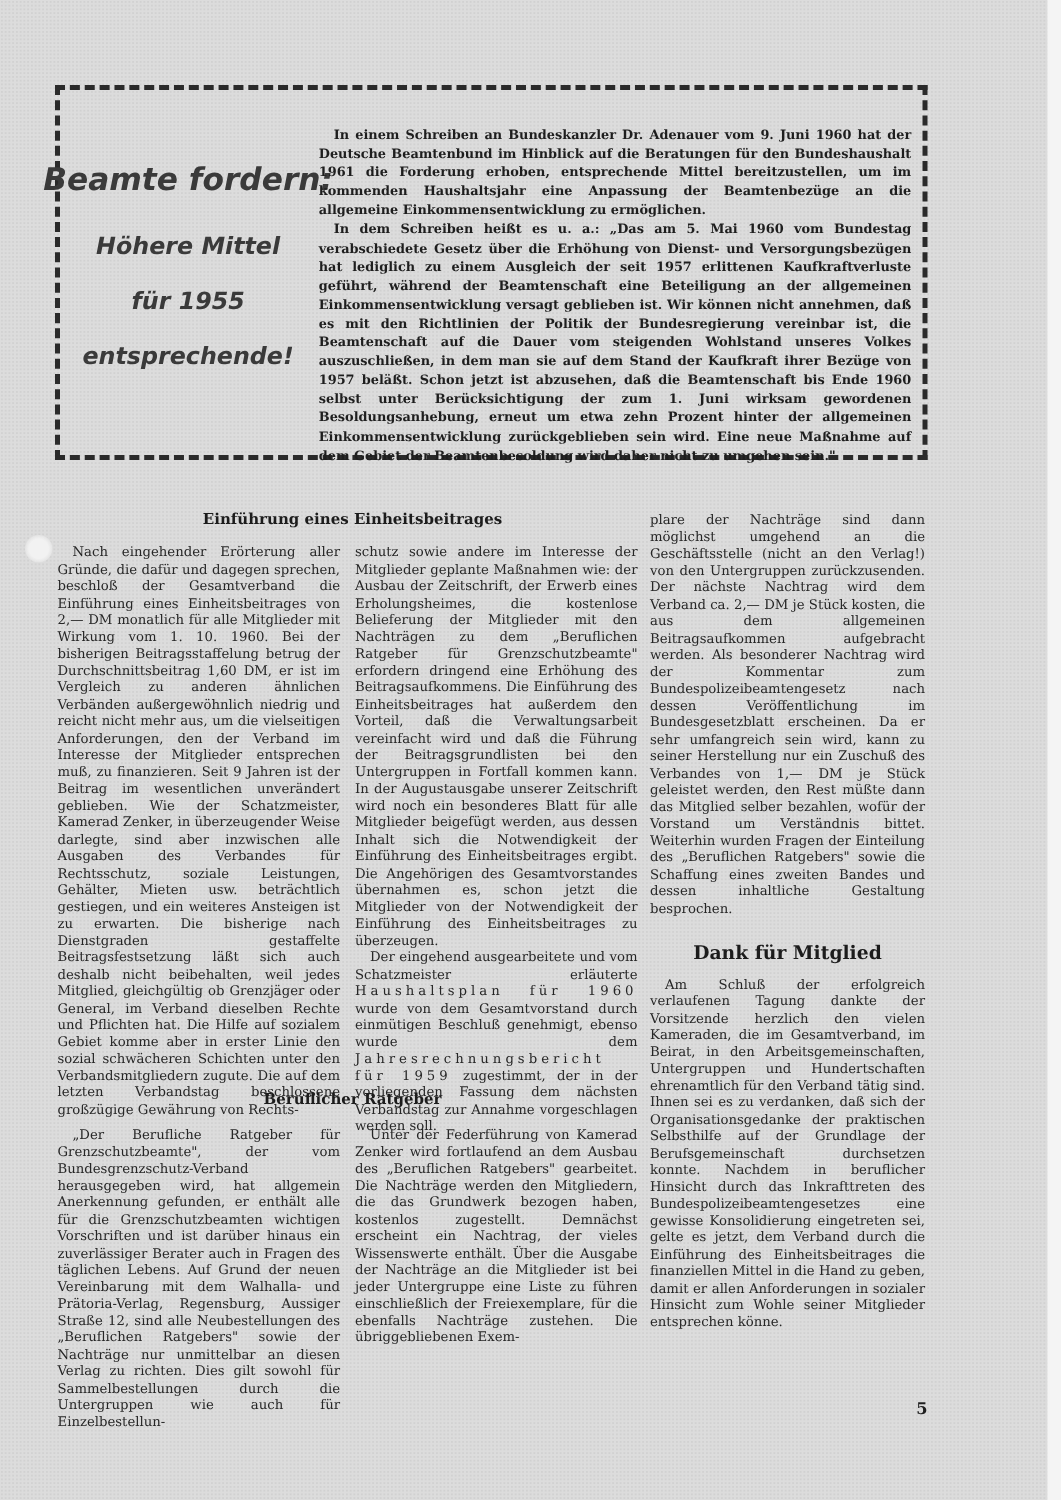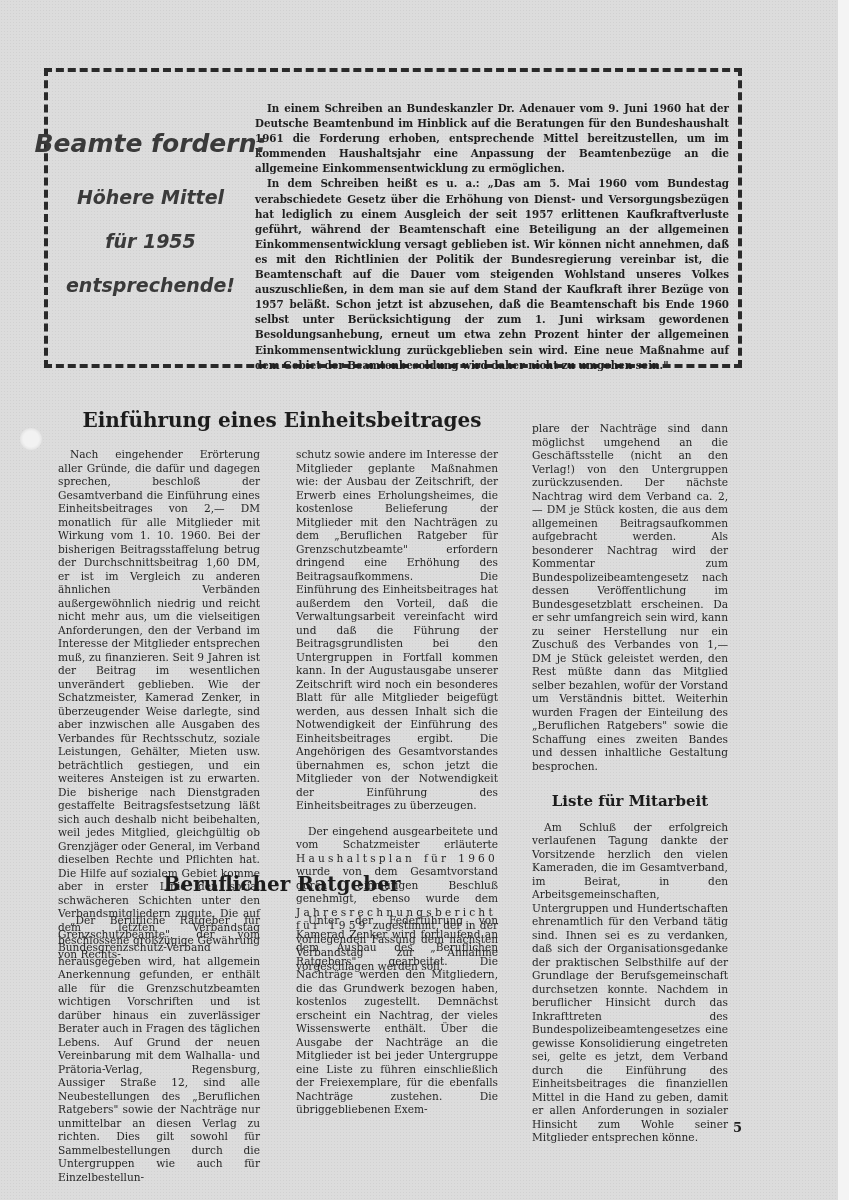--- a/index.html
+++ b/index.html
@@ -37,24 +37,24 @@
     position: absolute; left: 207px; top: 10px; width: 474px;
     font-size: 10.3px; line-height: 15.1px; font-weight: bold; text-align: justify;
     hyphens: manual;
     margin-top: 19px;
   }
   .box-text p { margin: 0; text-indent: 12px; }
   .col {
     position: absolute; font-size: 10.6px; line-height: 13.5px; text-align: justify;
     color: #262626;
   }
-  .col p { margin: 12px; text-indent: 12px; }
+  .col p { margin: 0; text-indent: 12px; }
   .col p.noindent { text-indent: 0; }
   .section-title {
-    position: absolute; font-weight: bold; font-size: 20px; text-align: center; color: #1c1c1c;
+    position: absolute; font-weight: bold; font-size: 12px; text-align: center; color: #1c1c1c;
     white-space: nowrap;
   }
   .inline-title { font-weight: bold; font-size: 15px; text-align: center; margin: 22px 0 12px 0; text-indent: 0; color: #1c1c1c; }
   .spaced { letter-spacing: 3.2px; }
   .page-number { position: absolute; left: 733px; top: 1120px; font-size: 13px; font-weight: bold; }
 </style>
 </head>
 <body>
 
 <div class="page">
@@ -89,19 +89,19 @@
   <div class="col" style="left:46px; top:902px; width:226px;">
     <p>„Der Berufliche Ratgeber für Grenzschutzbeamte", der vom Bundesgrenzschutz-Verband herausgegeben wird, hat allgemein Anerkennung gefunden, er enthält alle für die Grenzschutzbeamten wichtigen Vorschriften und ist darüber hinaus ein zuverlässiger Berater auch in Fragen des täglichen Lebens. Auf Grund der neuen Vereinbarung mit dem Walhalla- und Prätoria-Verlag, Regensburg, Aussiger Straße 12, sind alle Neubestellungen des „Beruflichen Ratgebers" sowie der Nachträge nur unmittelbar an diesen Verlag zu richten. Dies gilt sowohl für Sammelbestellungen durch die Untergruppen wie auch für Einzelbestellun-</p>
   </div>
 
   <div class="col" style="left:284px; top:902px; width:226px;">
     <p>Unter der Federführung von Kamerad Zenker wird fortlaufend an dem Ausbau des „Beruflichen Ratgebers" gearbeitet. Die Nachträge werden den Mitgliedern, die das Grundwerk bezogen haben, kostenlos zugestellt. Demnächst erscheint ein Nachtrag, der vieles Wissenswerte enthält. Über die Ausgabe der Nachträge an die Mitglieder ist bei jeder Untergruppe eine Liste zu führen einschließlich der Freiexemplare, für die ebenfalls Nachträge zustehen. Die übriggebliebenen Exem-</p>
   </div>
 
   <div class="col" style="left:520px; top:410px; width:220px;">
     <p class="noindent">plare der Nachträge sind dann möglichst umgehend an die Geschäftsstelle (nicht an den Verlag!) von den Untergruppen zurückzusenden. Der nächste Nachtrag wird dem Verband ca. 2,— DM je Stück kosten, die aus dem allgemeinen Beitragsaufkommen aufgebracht werden. Als besonderer Nachtrag wird der Kommentar zum Bundespolizeibeamtengesetz nach dessen Veröffentlichung im Bundesgesetzblatt erscheinen. Da er sehr umfangreich sein wird, kann zu seiner Herstellung nur ein Zuschuß des Verbandes von 1,— DM je Stück geleistet werden, den Rest müßte dann das Mitglied selber bezahlen, wofür der Vorstand um Verständnis bittet. Weiterhin wurden Fragen der Einteilung des „Beruflichen Ratgebers" sowie die Schaffung eines zweiten Bandes und dessen inhaltliche Gestaltung besprochen.</p>
-    <div class="inline-title">Liste für Mitarbeit</div>
+    <div class="inline-title">Dank für Mitglied</div>
     <p>Am Schluß der erfolgreich verlaufenen Tagung dankte der Vorsitzende herzlich den vielen Kameraden, die im Gesamtverband, im Beirat, in den Arbeitsgemeinschaften, Untergruppen und Hundertschaften ehrenamtlich für den Verband tätig sind. Ihnen sei es zu verdanken, daß sich der Organisationsgedanke der praktischen Selbsthilfe auf der Grundlage der Berufsgemeinschaft durchsetzen konnte. Nachdem in beruflicher Hinsicht durch das Inkrafttreten des Bundespolizeibeamtengesetzes eine gewisse Konsolidierung eingetreten sei, gelte es jetzt, dem Verband durch die Einführung des Einheitsbeitrages die finanziellen Mittel in die Hand zu geben, damit er allen Anforderungen in sozialer Hinsicht zum Wohle seiner Mitglieder entsprechen könne.</p>
   </div>
 
   <div class="page-number">5</div>
 </div>
 <div class="right-edge"></div>
 
 </body></html>

